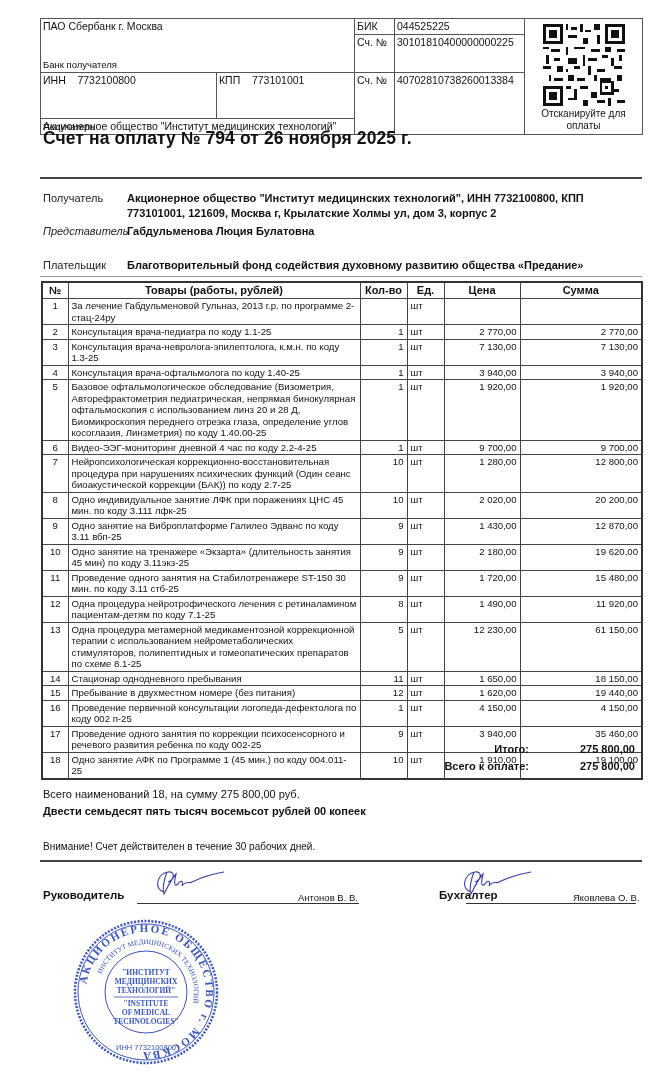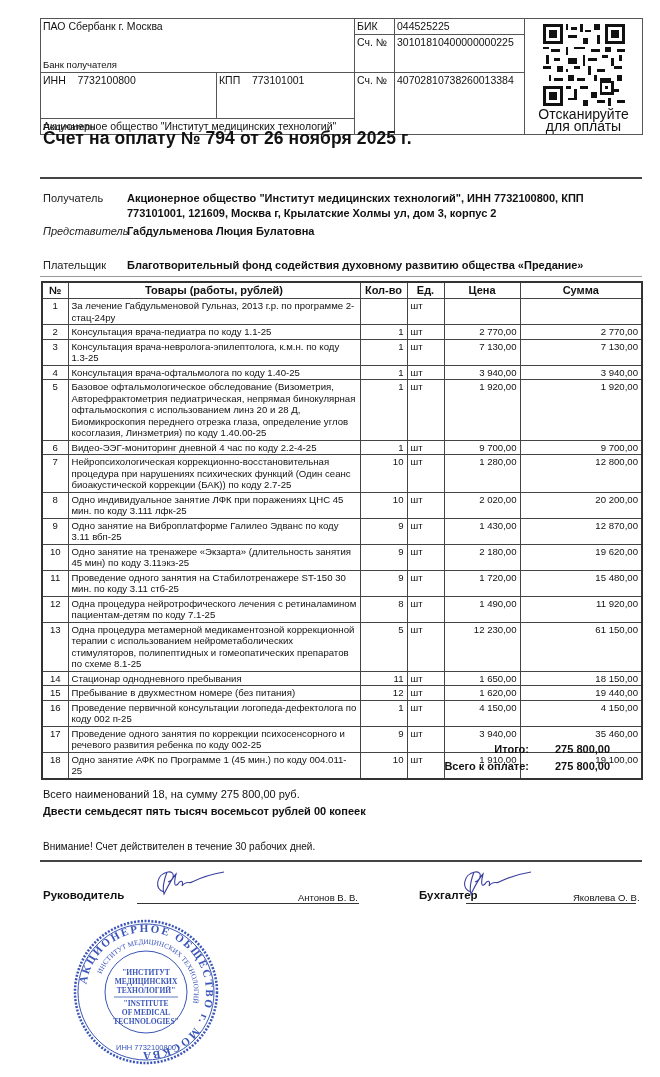--- a/index.html
+++ b/index.html
@@ -7,41 +7,41 @@
          font-family:"Liberation Sans", sans-serif; color:#111; }
   .abs { position:absolute; }
 
   
   .bank { position:absolute; left:40px; top:18px; width:602px; height:114px; }
   .bank table { border-collapse:collapse; width:100%; height:100%; table-layout:fixed;padding-left:16px; }
   .bank td { border:1px solid #555; font-size:10.5px; padding:1px 2px; vertical-align:top; line-height:13px; }
   .bank .small { font-size:9.5px; }
   .qr-cell { text-align:center; padding:2px !important; }
   .qr { width:82px; height:82px; margin:3px auto 2px; display:block; }
-  .qr-caption { font-size:14px; line-height:12px; text-align:center; }
+  .qr-caption { font-size:10px; line-height:12px; text-align:center; }
 
   .title { left:43px; top:128px; font-size:17.5px; font-weight:bold; letter-spacing:0.1px; }
   .rule-thick { position:absolute; left:40px; width:602px; height:2px; background:#444; }
   .rule-thin { position:absolute; left:40px; width:602px; height:1px; background:#999; }
 
   .party-label { font-size:11px; color:#222; }
   .party-value { font-size:11px; font-weight:bold; line-height:15px; }
 
   
   .items { position:absolute; left:41px; top:281px; width:600px; }
   .items table { border-collapse:collapse; width:100%; table-layout:fixed; border:2px solid #333; }
   .items th { border:1px solid #444; font-size:11px; font-weight:bold; padding:1px 2px; height:13px; line-height:13px; }
   .items td { border:1px solid #444; font-size:9.6px; padding:1px 3px; vertical-align:top; line-height:11.5px; }
   .items td.num { text-align:center; }
   .items td.r { text-align:right; }
 
   .totals { position:absolute; left:380px; top:741px; width:255px; }
   .totals .row { display:flex; justify-content:flex-end; font-size:11px; font-weight:bold; height:16.5px; line-height:16.5px; }
   .totals .lbl { text-align:right; flex:1; padding-right:26px; }
-  .totals .val { width:80px; text-align:left; }
+  .totals .val { width:80px; text-align:right; }
 
   .summary1 { left:43px; top:788px; font-size:11px; }
   .summary2 { left:43px; top:805px; font-size:11px; font-weight:bold; }
   .notice { left:43px; top:841px; font-size:10px; }
 
   .sig-label { font-size:11.5px; font-weight:bold; }
   .sig-line { position:absolute; height:1px; background:#333; }
   .sig-name { font-size:9.5px; }
 </style>
 </head>
@@ -358,21 +358,21 @@
 <div class="abs notice">Внимание! Счет действителен в течение 30 рабочих дней.</div>
 <div class="rule-thick" style="top:860px;"></div>
 
 <div class="abs sig-label" style="left:43px; top:889px;">Руководитель</div>
 <div class="sig-line" style="left:137px; top:903px; width:222px;"></div>
 <div class="abs sig-name" style="left:298px; top:892px;">Антонов В. В.</div>
 <svg class="abs" style="left:150px; top:866px;" width="80" height="34" viewBox="0 0 80 34">
   <path d="M14 26 C4 24 6 8 18 6 C26 5 24 14 18 16 M17 6 C14 14 12 22 14 28 C18 20 22 12 26 8 C24 16 24 22 28 18 C30 14 34 14 32 20 C36 14 40 18 42 16 C50 12 62 8 74 6" stroke="#3b3fa0" stroke-width="1.1" fill="none"></path>
 </svg>
 
-<div class="abs sig-label" style="left:382px; top:889px;padding-left:37px;">Бухгалтер</div>
+<div class="abs sig-label" style="left:402px; top:889px;padding-left:37px;">Бухгалтер</div>
 <div class="sig-line" style="left:466px; top:903px; width:170px;"></div>
 <div class="abs sig-name" style="left:573px; top:892px;">Яковлева О. В.</div>
 <svg class="abs" style="left:457px; top:866px;" width="80" height="34" viewBox="0 0 80 34">
   <path d="M14 26 C4 24 6 8 18 6 C26 5 24 14 18 16 M17 6 C14 14 12 22 14 28 C18 20 22 12 26 8 C24 16 24 22 28 18 C30 14 34 14 32 20 C36 14 40 18 42 16 C50 12 62 8 74 6" stroke="#3b3fa0" stroke-width="1.1" fill="none"></path>
 </svg>
 
 <svg class="abs" style="left:72px; top:918px;" width="148" height="148" viewBox="0 0 148 148">
   <defs>
     <path id="outerArc" d="M74,74 m-60,0 a60,60 0 1,1 120,0 a60,60 0 1,1 -120,0"></path>
     <path id="innerArc" d="M74,74 m-48,0 a48,48 0 1,1 96,0 a48,48 0 1,1 -96,0"></path>

